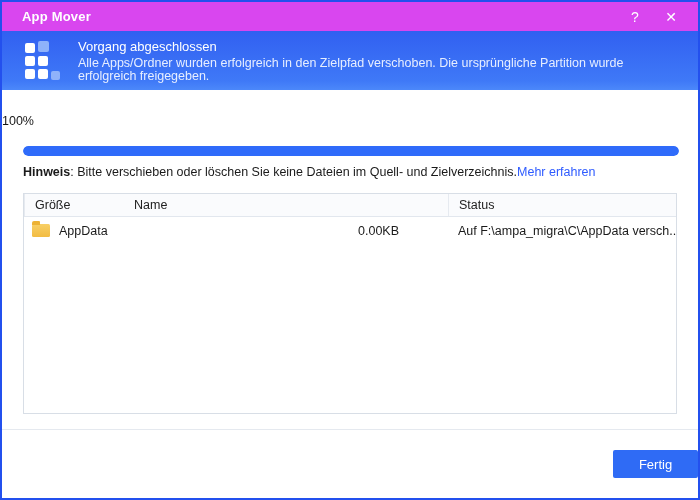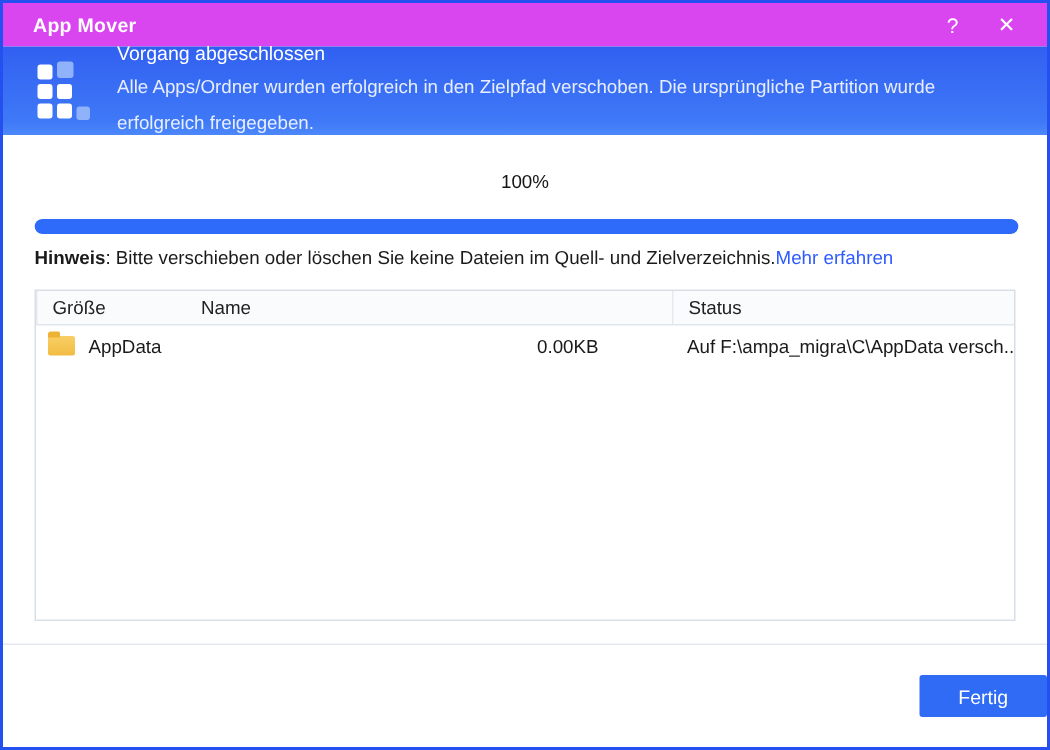--- a/index.html
+++ b/index.html
@@ -52,30 +52,30 @@
   .sq-a { left:1px;  top:2px;  }
   .sq-b { left:14px; top:0px; width:11px !important; height:11px !important; }
   .sq-c { left:1px;  top:15px; }
   .sq-d { left:14px; top:15px; }
   .sq-e { left:1px;  top:28px; }
   .sq-f { left:14px; top:28px; }
   .sq-g { left:27px; top:30px; width:9px !important; height:9px !important; }
 
   .header-text { flex:1; min-width:0; }
   .header-title { font-size:13px; font-weight:normal; color:#ffffff; margin-bottom:3px; }
-  .header-msg   { font-size:12.5px; line-height:24px; color:#e7eeff; max-width:600px; }
+  .header-msg   { font-size:12.5px; line-height:13px; color:#e7eeff; max-width:600px; }
 
   
   .body {
     flex:1; background:#ffffff;
     display:flex; flex-direction:column;
     position:relative;
   }
   .percent {
-    text-align:center; font-size:12.5px; color:#161616;
+    font-size:12.5px; color:#161616;
     padding-top:24px; font-weight:500;
   }
   .progress-track {
     margin:18px 19px 0 21px;
     height:10px; border-radius:5px;
     background:#e9eef7; overflow:hidden;
   }
   .progress-fill {
     height:100%; background:#2f6bfa; border-radius:5px;
     width:0%;

